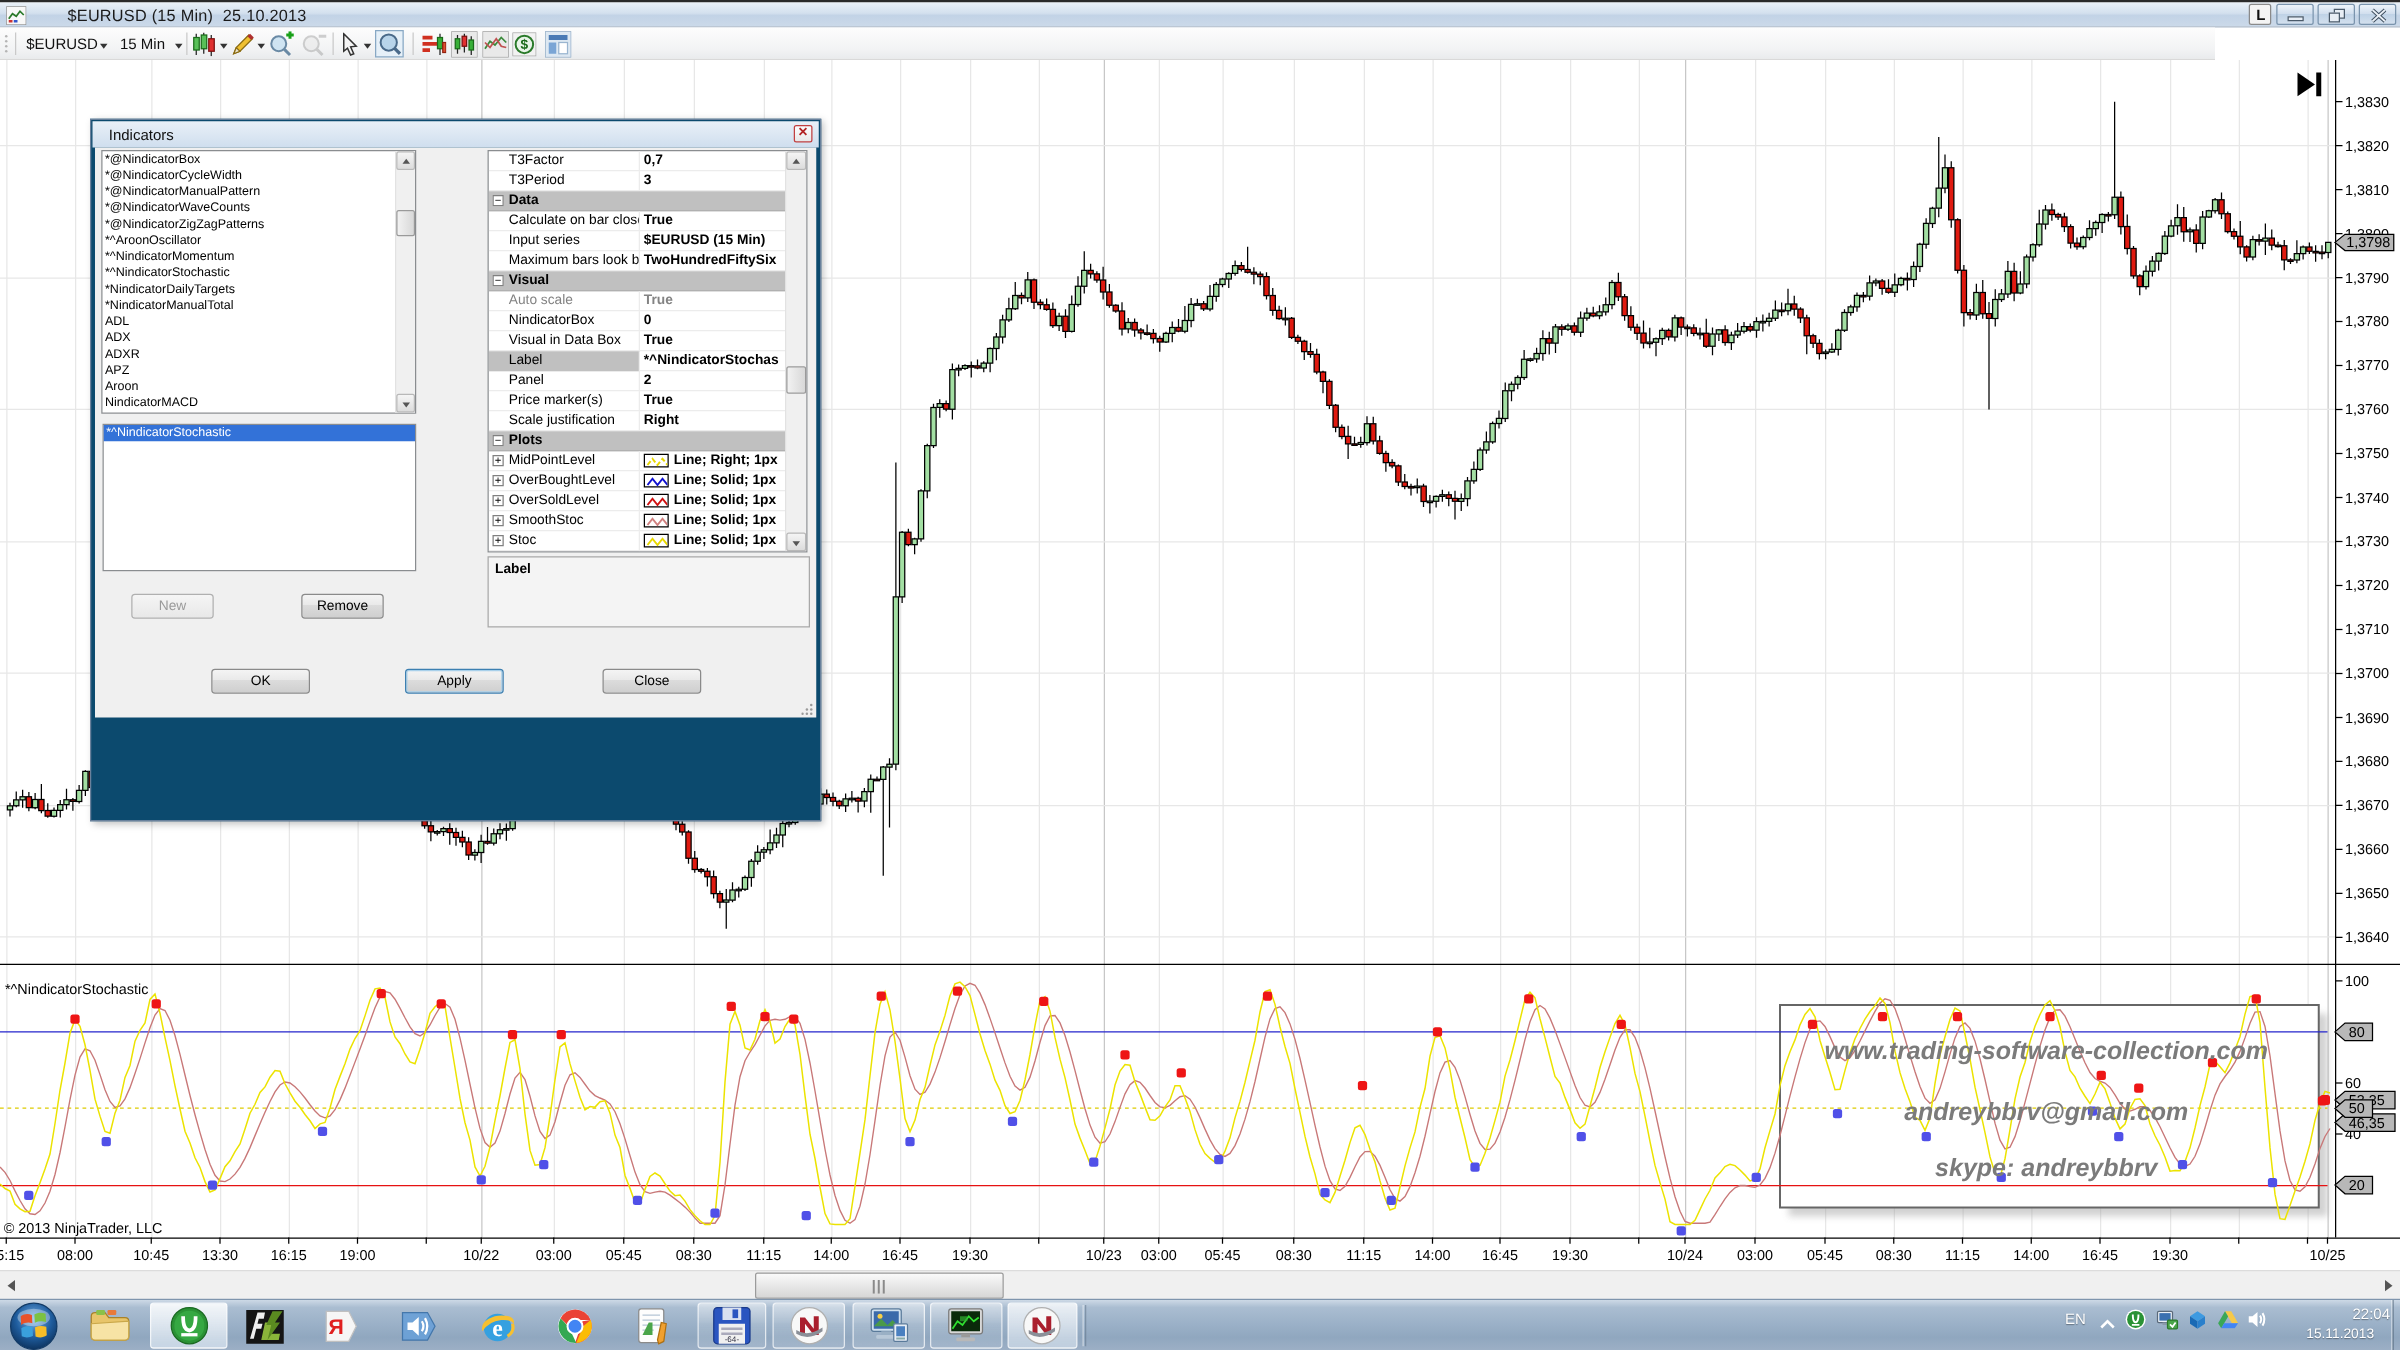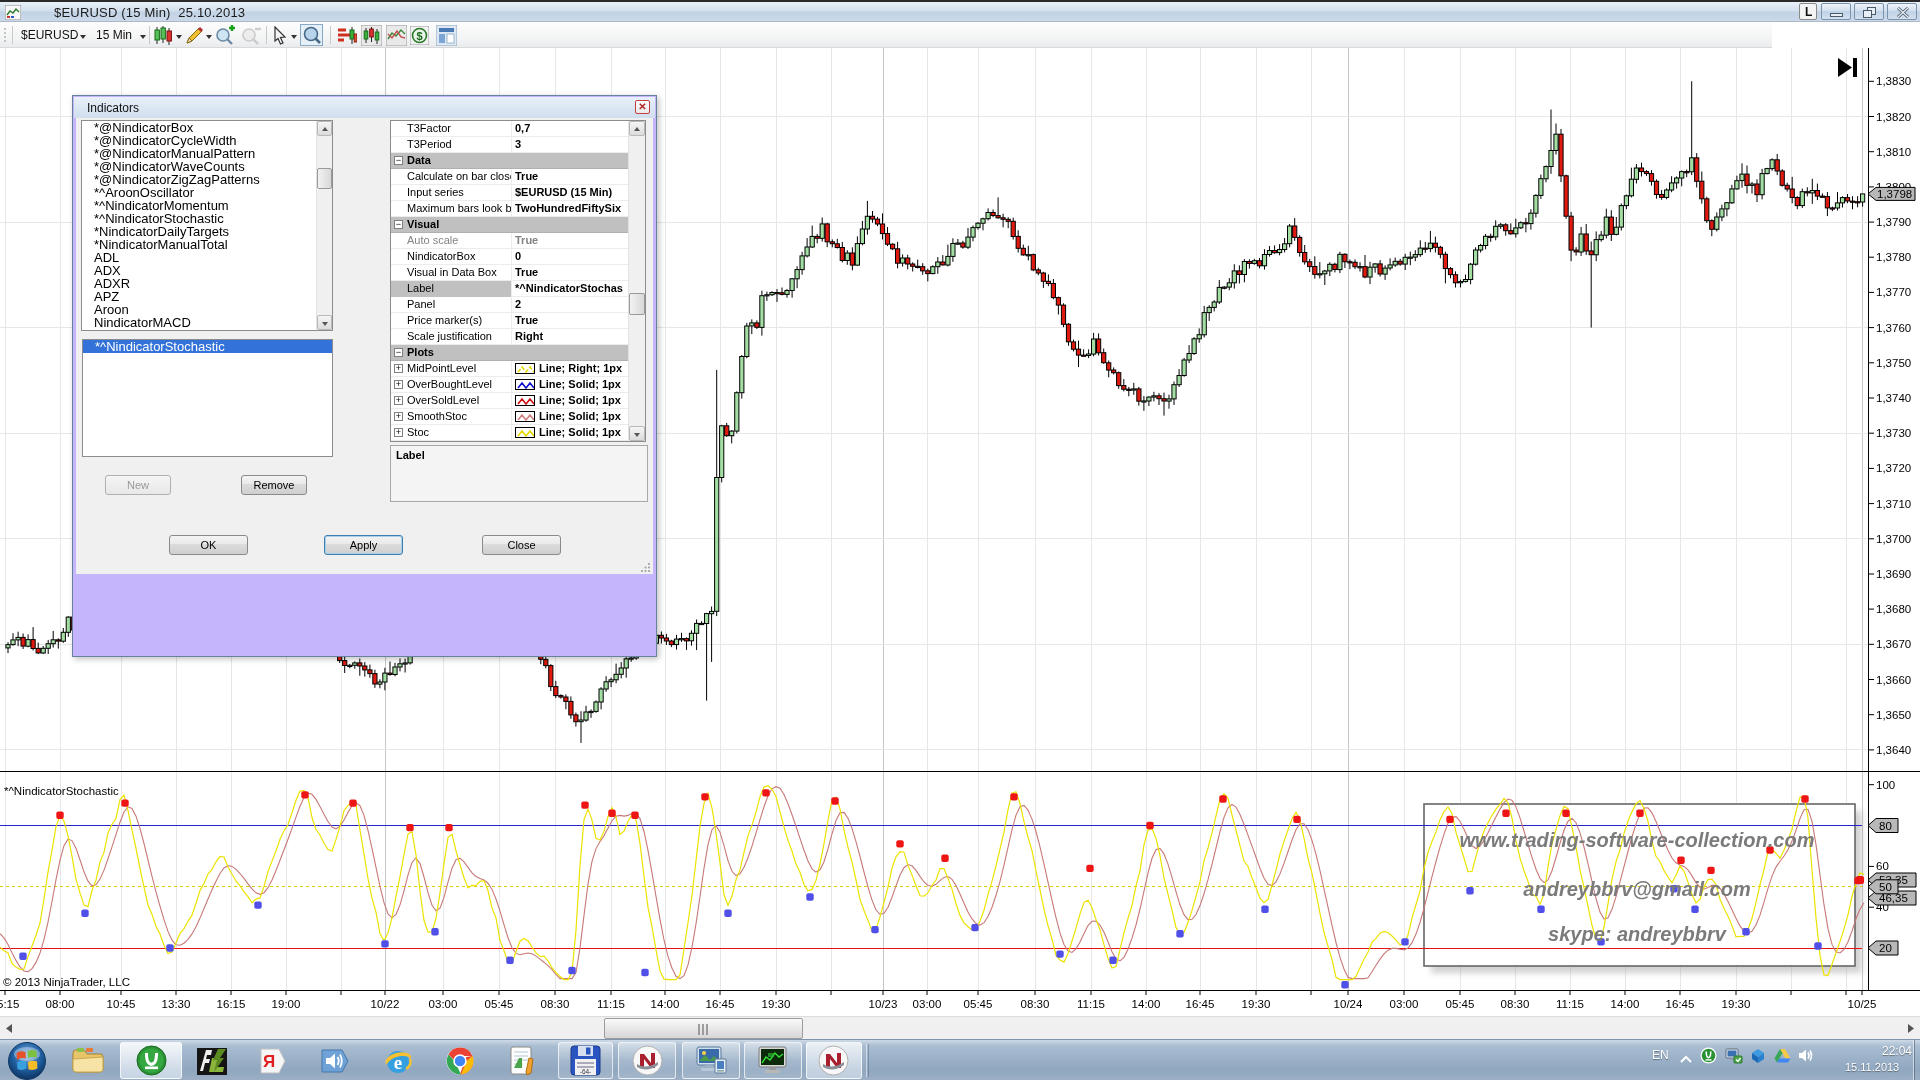--- a/index.html
+++ b/index.html
@@ -8,27 +8,27 @@
 #topstrip{position:absolute;left:0;top:0;width:1920px;height:2px;background:#2a2a2a}
 #titlebar{position:absolute;left:0;top:2px;width:1920px;height:20px;background:linear-gradient(#eaf1f8,#d3e0ee 45%,#c2d3e6 55%,#cbd9e9);border-bottom:1px solid #aab8c8}
 #titlebar .ttl{position:absolute;left:54px;top:3px;font-size:13px;color:#1a1a1a;letter-spacing:.2px}
 .winbtn{position:absolute;top:1px;height:17px;border:1px solid #7a94ad;border-radius:2px;background:linear-gradient(#eef4fa,#cfdded 50%,#bfd2e6 50%,#d3e0ee)}
 
 #toolbar{position:absolute;left:0;top:22px;width:1772px;height:26px;background:linear-gradient(#fdfdfd,#f2f3f4 70%,#e9ebed);border-bottom:1px solid #d9d9d9}
 .tbtext{position:absolute;top:6px;font-size:12px;color:#111}
 .tbsep{position:absolute;top:4px;width:1px;height:18px;background:#c9c9c9}
 .darr{position:absolute;width:0;height:0;border-left:3.5px solid transparent;border-right:3.5px solid transparent;border-top:4px solid #333}
 
-#dlg{position:absolute;left:72px;top:95px;width:585px;height:562px;background:#c4b5fd;border:1px solid #69819c;box-shadow:2px 2px 6px rgba(0,0,0,.25)}
+#dlg{position:absolute;left:72px;top:95px;width:585px;height:562px;background:#0c4a6e;border:1px solid #69819c;box-shadow:2px 2px 6px rgba(0,0,0,.25)}
 #dlgtitle{position:absolute;left:1px;top:1px;right:1px;height:21px;background:linear-gradient(#e9f0f8,#cfdeee)}
 #dlgtitle span{position:absolute;left:13px;top:4px;font-size:12px;color:#101010}
 #dlgx{position:absolute;right:5px;top:3px;width:15px;height:14px;background:linear-gradient(#fdfdfd,#e8e8e8);border:1px solid #c24040;border-radius:2px;color:#b22222;font-size:10px;font-weight:bold;text-align:center;line-height:12px}
 #dlgbody{position:absolute;left:3px;top:22px;width:577px;height:456px;background:#f0f0f0}
 .lbox{position:absolute;background:#fff;border:1px solid #8a8d90}
-.litem{height:13px;line-height:13px;font-size:13px;color:#000;padding-left:12px;white-space:nowrap}
+.litem{height:13px;line-height:13px;font-size:10px;color:#000;padding-left:2px;white-space:nowrap}
 .lsel{background:#3372d8;color:#fff}
 .vscroll{position:absolute;right:0;top:0;width:16px;background:#f0f0f0;border-left:1px solid #e2e2e2}
 .sbtn{position:absolute;left:0;width:15px;height:15px;background:linear-gradient(#f5f5f5,#dcdcdc);border:1px solid #b8b8b8;border-radius:2px}
 .sthumb{position:absolute;left:0;width:15px;background:linear-gradient(90deg,#f2f2f2,#d8d8d8);border:1px solid #9a9a9a;border-radius:2px}
 .tri-up{position:absolute;width:0;height:0;border-left:3.5px solid transparent;border-right:3.5px solid transparent;border-bottom:4px solid #555}
 .tri-dn{position:absolute;width:0;height:0;border-left:3.5px solid transparent;border-right:3.5px solid transparent;border-top:4px solid #555}
 .btn{position:absolute;height:20px;background:linear-gradient(#f4f4f4,#e9e9e9 45%,#dcdcdc 45%,#cfcfcf);border:1px solid #8a8a8a;border-radius:3px;font-size:11px;color:#000;text-align:center;line-height:18px}
 .btn.dis{color:#9a9a9a;border-color:#b0b0b0;background:linear-gradient(#f5f5f5,#e8e8e8)}
 .btn.foc{border:1px solid #3c7fb1;box-shadow:0 0 0 1px #a8d0ea inset}
 

